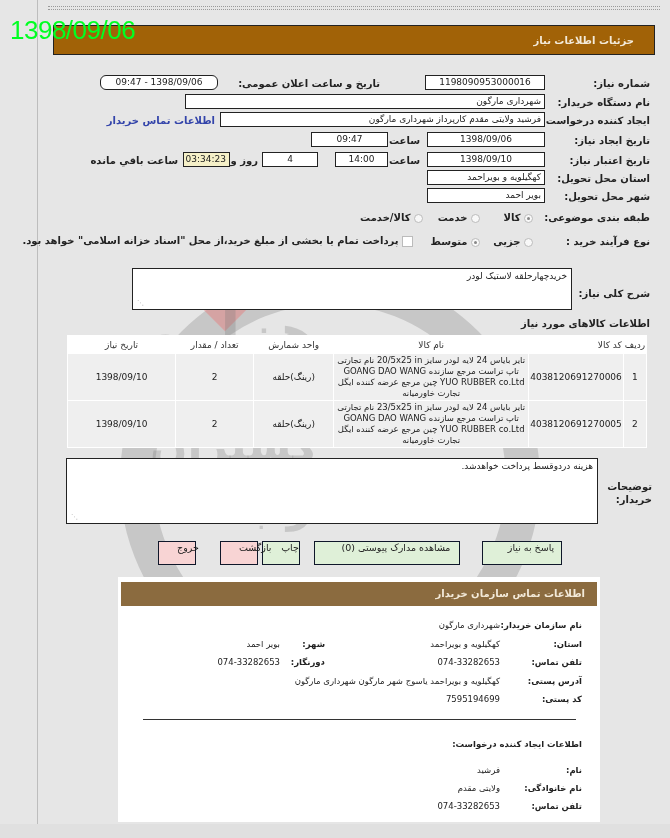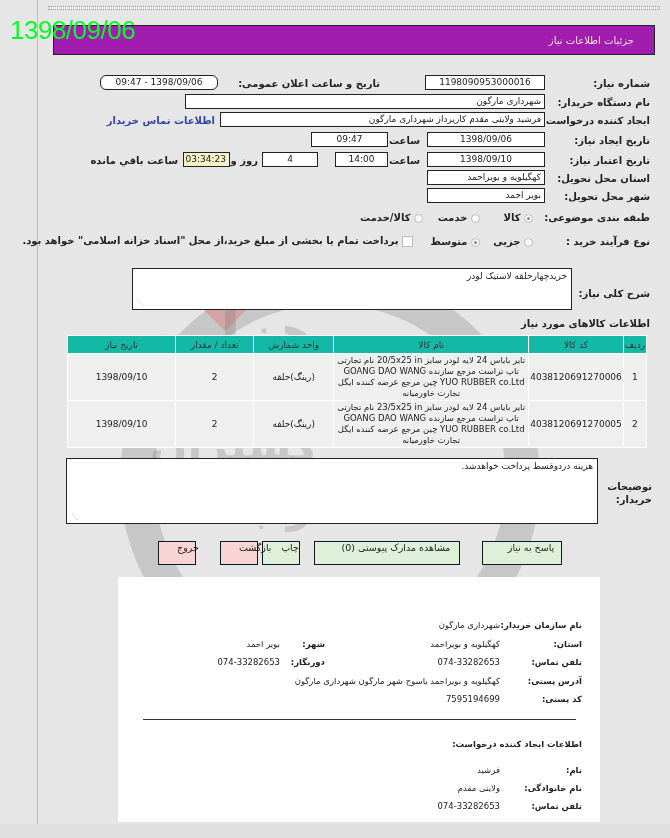--- a/index.html
+++ b/index.html
@@ -10,21 +10,21 @@
     font-family: "DejaVu Sans", sans-serif;
     font-size: 9px; color: #222;
     position: relative;
   }
   .left-rule { position: absolute; left: 37px; top: 0; width: 1px; height: 838px; background: #bdbdbd; }
   .dotted-top { position: absolute; left: 48px; right: 10px; top: 6px; height: 4px;
     border-top: 1px dotted #999; border-bottom: 1px dotted #999; }
   .stamp { position: absolute; left: 10px; top: 15px; font-family: "Liberation Sans", sans-serif;
     font-size: 26px; color: #00ff22; z-index: 10; letter-spacing: -0.5px; }
   .header-bar { position: absolute; left: 53px; top: 25px; width: 602px; height: 30px;
-    background: #a21caf; border: 1px solid #222; direction: rtl; }
+    background: #a16207; border: 1px solid #222; direction: rtl; font-weight: bold; }
   .header-bar span { position: absolute; right: 20px; top: 9px; color: #f3ead9; font-size: 10px; }
 
   .watermark { position: absolute; left: 120px; top: 270px; width: 420px; height: 420px;
     border-radius: 50%; border: 34px solid rgba(120,120,120,0.28); pointer-events: none; }
   .wm-text { position: absolute; font-size: 60px; font-weight: bold; color: rgba(120,120,120,0.28);
     pointer-events: none; direction: rtl; }
   .wm-diamond { position: absolute; left: 210px; top: 295px; width: 30px; height: 30px;
     background: rgba(230,120,120,0.45); transform: rotate(45deg); }
 
   .form { position: absolute; left: 0; top: 0; width: 670px; direction: rtl; }
@@ -44,21 +44,21 @@
     vertical-align: middle; }
 
   .textarea { position: absolute; background: #fff; border: 1px solid #222; font-size: 9px;
     padding: 2px 4px; direction: rtl; }
   .grip { position: absolute; left: 4px; bottom: 2px; color: #aaa; font-size: 7px; }
 
   .section-title { position: absolute; font-size: 10px; font-weight: bold; color: #222; }
 
   table.items { position: absolute; left: 67px; top: 335px; width: 580px; border-collapse: collapse;
     direction: rtl; font-size: 9px; }
-  table.items th { background: #14b8a6; color: #333; font-weight: normal; height: 18px;
+  table.items th { background: #ffffff; color: #333; font-weight: normal; height: 18px;
     border: 1px solid #fff; }
   table.items td { background: #efefef; border: 1px solid #fff; text-align: center; height: 47px;
     vertical-align: middle; }
   table.items td.name { font-size: 8.5px; line-height: 11px; }
 
   .btn { position: absolute; height: 24px; font-size: 9.5px; line-height: 12px; text-align: center;
     border: 1px solid #0f172a; cursor: pointer; padding-left: 18px; }
   .btn.green { background: #dff0d8; }
   .btn.red { background: #f8d4d4; }
 
@@ -156,21 +156,21 @@
     <span class="grip">⋰</span>
   </div>
 
   <span class="section-title" style="right:20px; top:318px;">اطلاعات کالاهای مورد نیاز</span>
 </div>
 
 <table class="items">
   <thead>
     <tr>
       <th style="width:22px;">ردیف</th>
-      <th style="width:90px;">کد کالا</th>
+      <th style="width:90px;text-align:right;">کد کالا</th>
       <th style="width:195px;">نام کالا</th>
       <th style="width:80px;">واحد شمارش</th>
       <th style="width:78px;">تعداد / مقدار</th>
       <th>تاریخ نیاز</th>
     </tr>
   </thead>
   <tbody>
     <tr>
       <td>1</td>
       <td>4038120691270006</td>
@@ -198,20 +198,23 @@
   </div>
 </div>
 
 <div class="btn green" style="left:482px; top:541px; width:80px;">پاسخ به نیاز</div>
 <div class="btn green" style="left:314px; top:541px; width:146px;text-align:center;">مشاهده مدارک پیوستی (0)</div>
 <div class="btn green" style="left:262px; top:541px; width:38px;">چاپ</div>
 <div class="btn red" style="left:220px; top:541px; width:38px;">بازگشت</div>
 <div class="btn red" style="left:158px; top:541px; width:38px;">خروج</div>
 
 <div class="card">
+  <div class="card-head">
+    <span>اطلاعات تماس سازمان خریدار</span>
+  </div>
 
   <span class="cl b" style="right:18px; top:43px;">نام سازمان خریدار:</span>
   <span class="cl" style="right:100px; top:43px;">شهرداری مارگون</span>
 
   <span class="cl b" style="right:18px; top:62px;">استان:</span>
   <span class="cl" style="right:100px; top:62px;">کهگیلویه و بویراحمد</span>
   <span class="cl b" style="right:275px; top:62px;">شهر:</span>
   <span class="cl" style="right:320px; top:62px;">بویر احمد</span>
 
   <span class="cl b" style="right:18px; top:80px;">تلفن تماس:</span>

